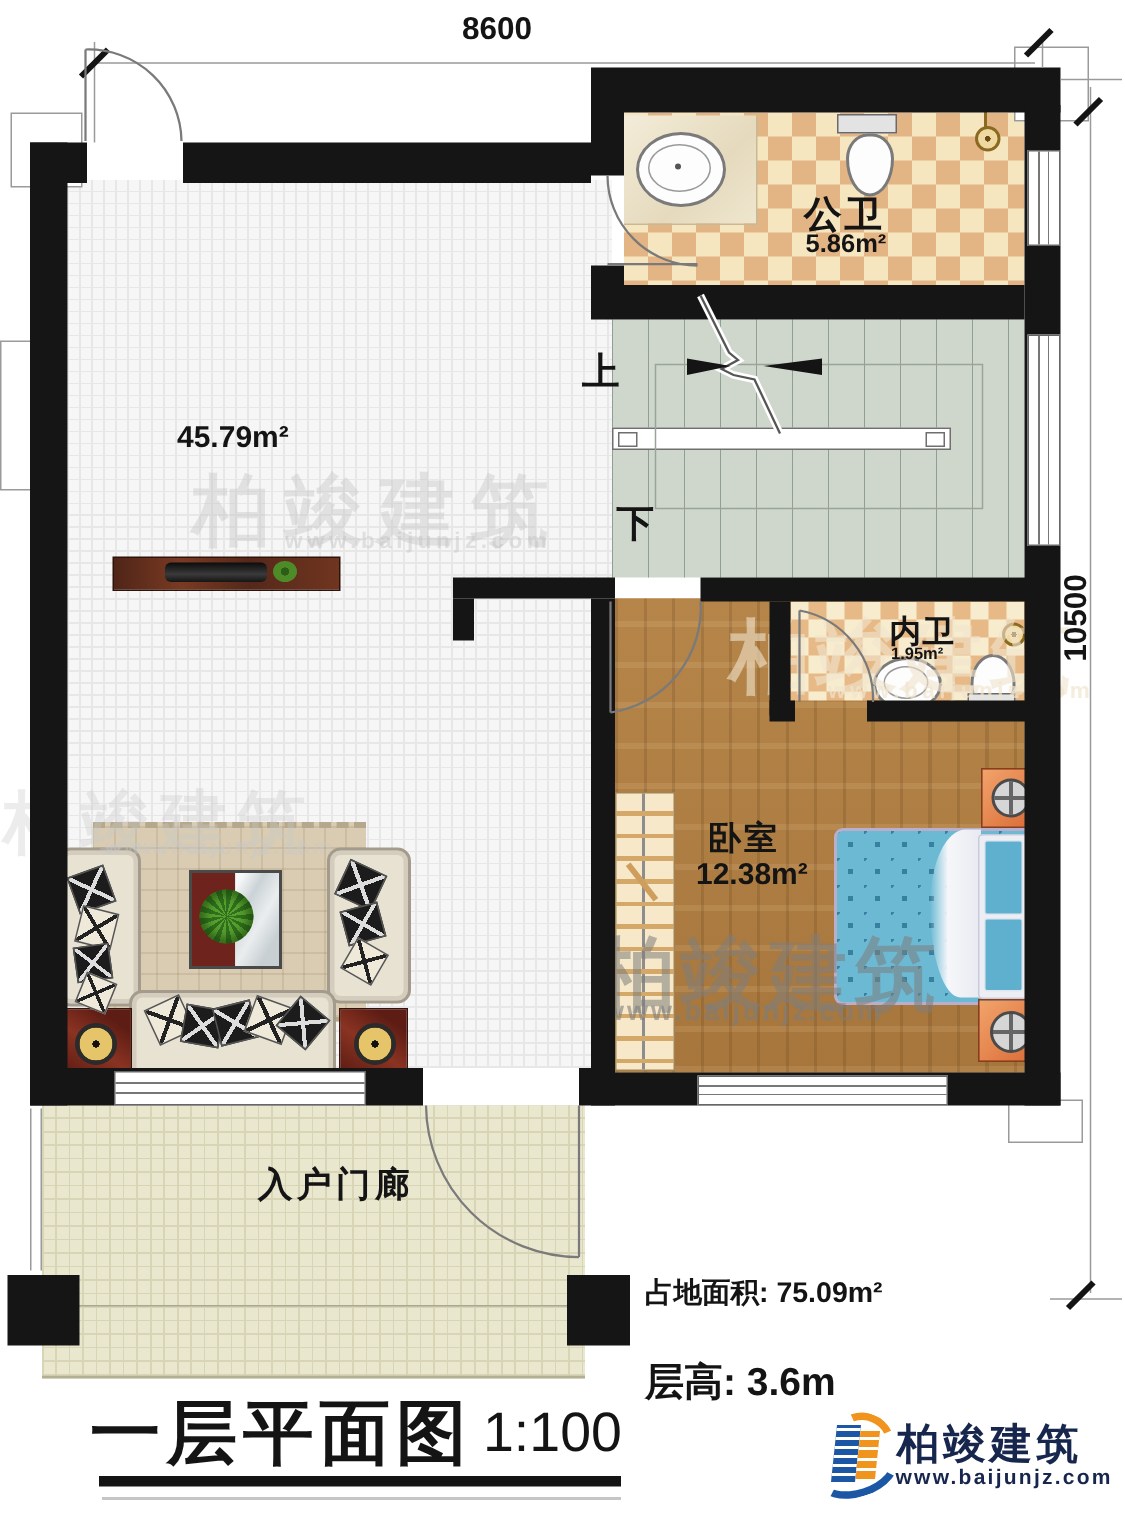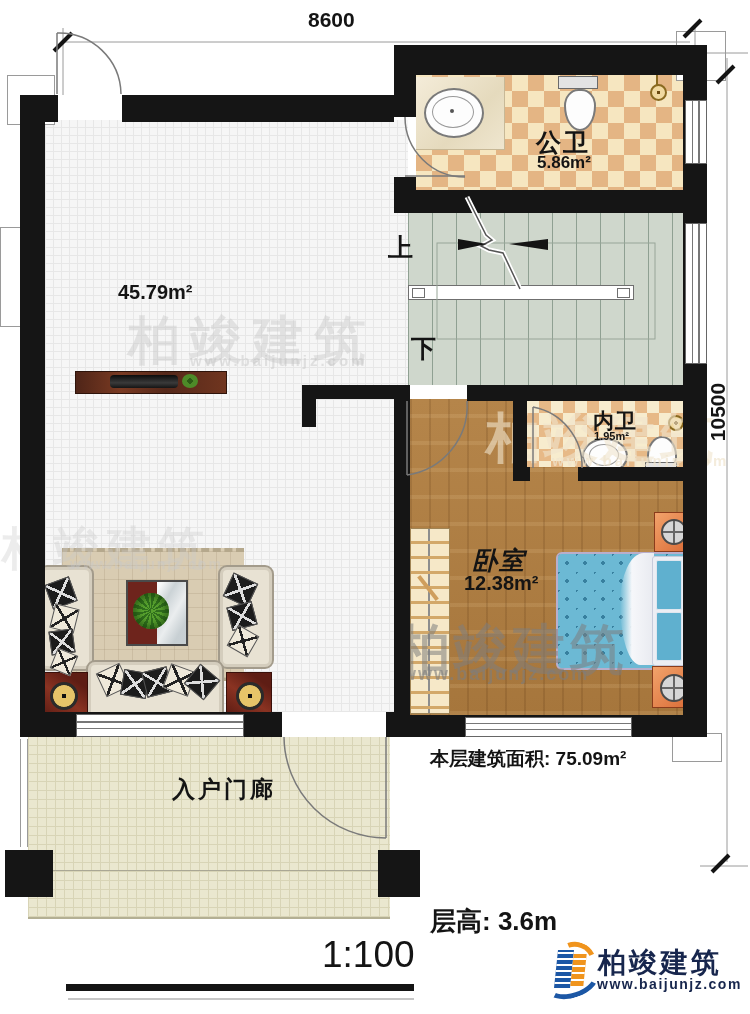--- a/index.html
+++ b/index.html
@@ -220,28 +220,29 @@
   <div class="lbl" style="left:537px;top:153px;font-size:17px;">5.86m²</div>
 
   <div class="lbl" style="left:118px;top:281px;font-size:20px;">45.79m²</div>
 
   <div class="lbl" style="left:388px;top:231px;font-size:25px;">上</div>
   <div class="lbl" style="left:411px;top:332px;font-size:25px;">下</div>
 
   <div class="lbl" style="left:593px;top:407px;font-size:21px;letter-spacing:1px;">内卫</div>
   <div class="lbl" style="left:594px;top:430px;font-size:11px;">1.95m²</div>
 
-  <div class="lbl" style="left:472px;top:544px;font-size:25px;letter-spacing:2px;font-style:italic;">卧室</div>
+  <div class="lbl" style="left:472px;top:544px;font-size:22px;letter-spacing:2px;">卧室</div>
   <div class="lbl" style="left:464px;top:572px;font-size:20px;">12.38m²</div>
 
   <div class="lbl" style="left:172px;top:774px;font-size:23px;letter-spacing:3px;">入户门廊</div>
 
-  <div class="lbl" style="left:430px;top:746px;font-size:19px;font-weight:600;">本层建筑面积: 75.09m²</div>
+  <div class="lbl" style="left:430px;top:849px;font-size:19px;font-weight:600;">占地面积: 75.09m²</div>
   <div class="lbl" style="left:430px;top:904px;font-size:26px;font-weight:600;">层高: 3.6m</div>
 
+  <div class="lbl" style="left:60px;top:924px;font-size:47px;letter-spacing:4px;">一层平面图</div>
   <div class="lbl" style="left:322px;top:934px;font-size:37px;font-weight:500;">1:100</div>
   <div class="abs" style="left:66px;top:984px;width:348px;height:7px;background:#141414;z-index:45;"></div>
   <div class="abs" style="left:68px;top:998px;width:346px;height:2px;background:#c6c6c6;z-index:45;"></div>
 
   <div class="abs" style="left:542px;top:944px;width:52px;height:50px;z-index:45;">
     <div class="abs" style="left:0px;top:16px;width:48px;height:28px;border:5px solid transparent;border-bottom-color:#1c57a5;border-radius:50%;transform:rotate(-18deg);"></div>
     <div class="abs" style="left:14px;top:6px;width:16px;height:38px;background:#1c57a5;background-image:repeating-linear-gradient(0deg,transparent 0 4px,#fff 4px 6px);transform:skewX(-6deg);"></div>
     <div class="abs" style="left:30px;top:10px;width:13px;height:32px;background:#f0941d;background-image:repeating-linear-gradient(0deg,transparent 0 5px,#fff 5px 7px);transform:skewX(-6deg);"></div>
     <div class="abs" style="left:14px;top:-2px;width:30px;height:26px;border:5px solid transparent;border-top-color:#f0941d;border-radius:50%;transform:rotate(22deg);"></div>
   </div>

